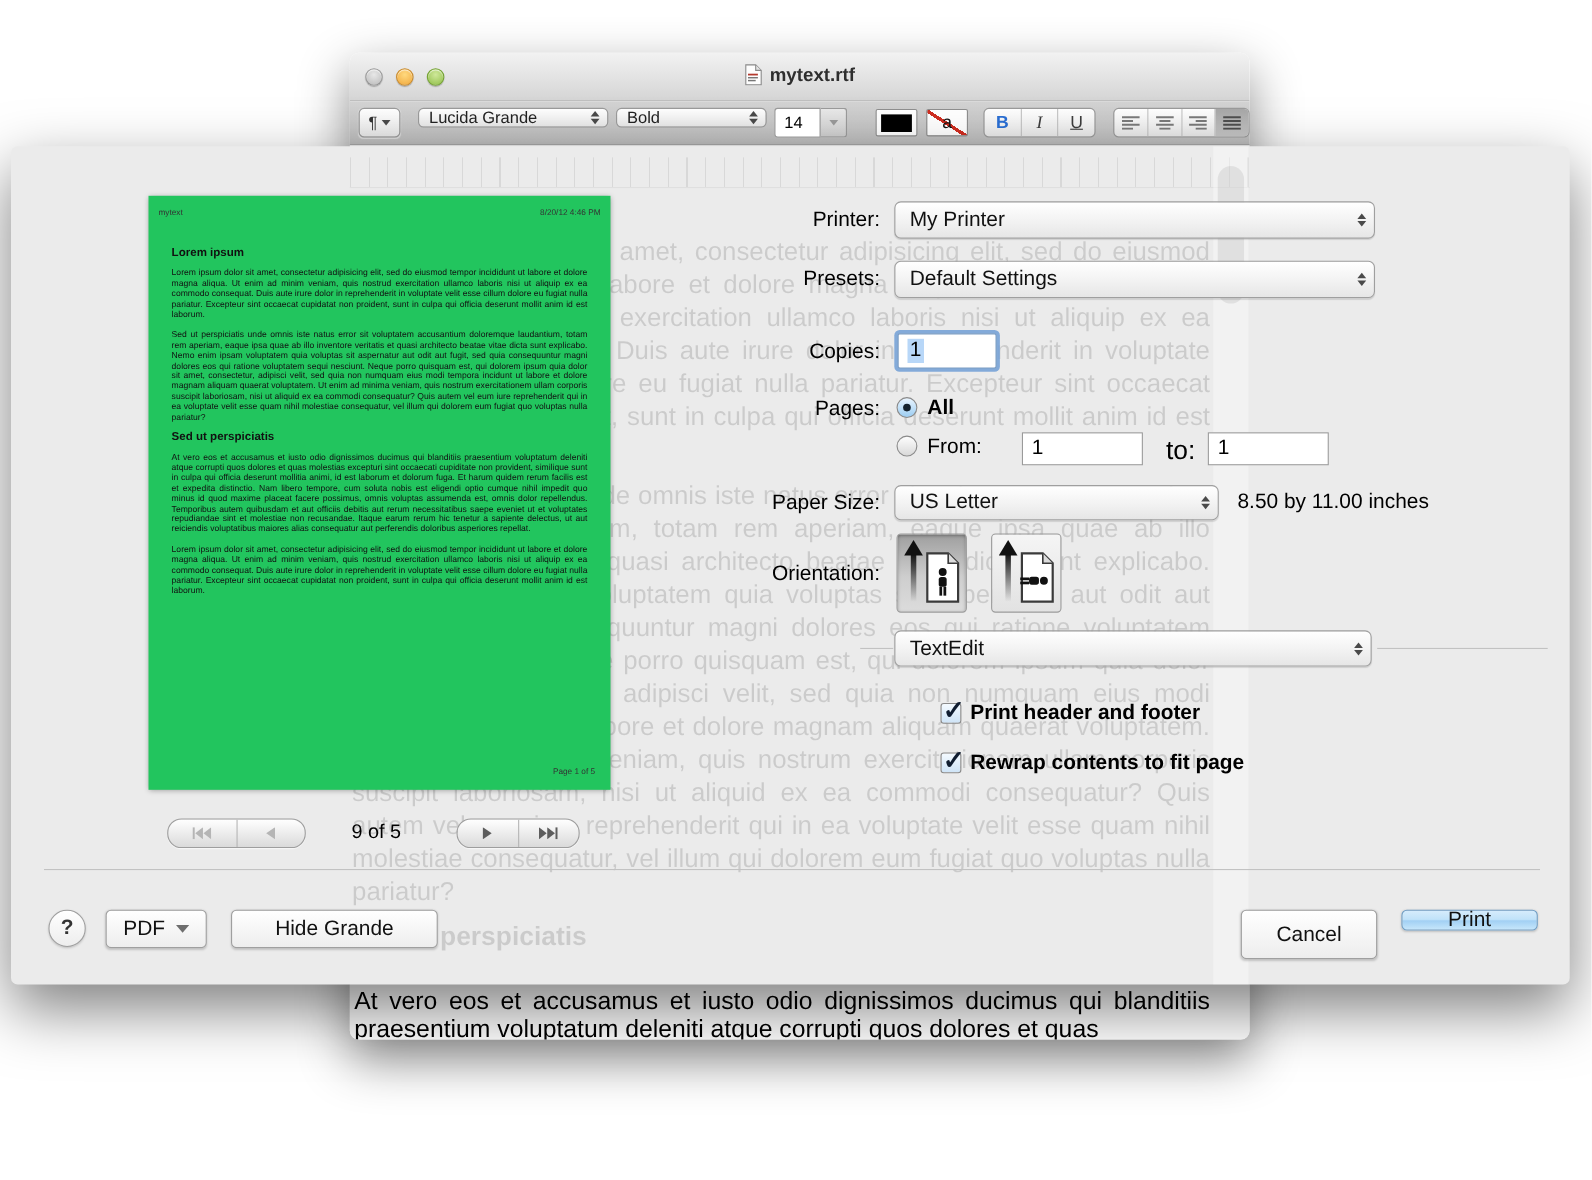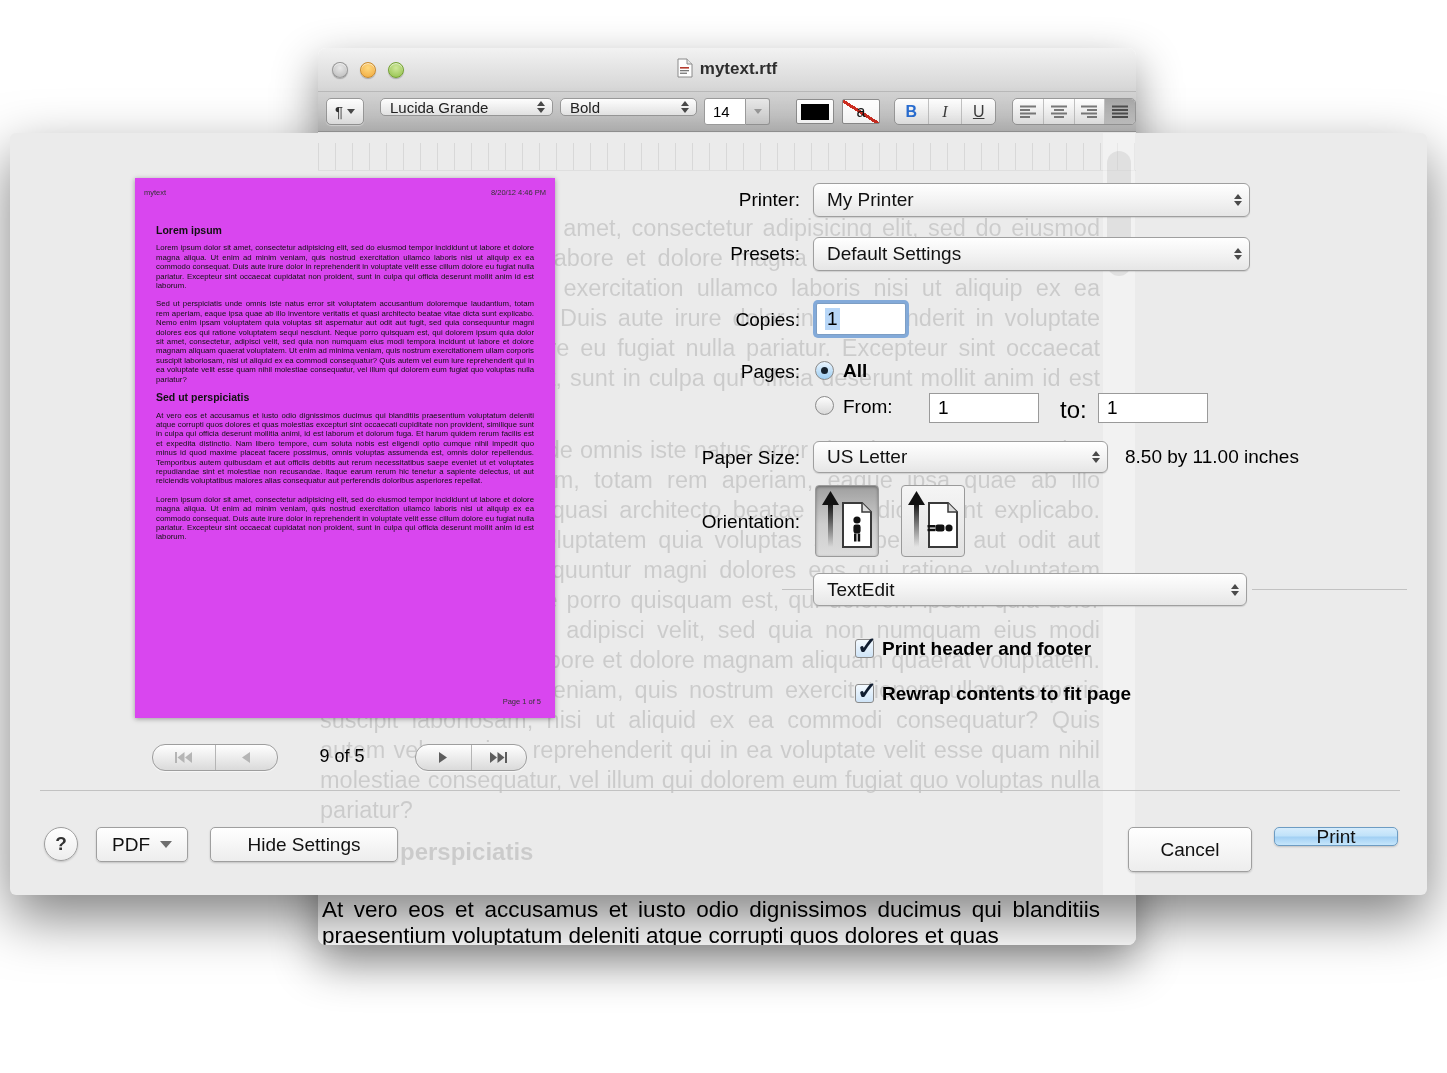--- a/index.html
+++ b/index.html
@@ -61,21 +61,21 @@
   .orient-btn.sel{background:linear-gradient(#9f9f9f,#cecece 55%,#dcdcdc);box-shadow:inset 0 1px 3px rgba(0,0,0,.35);}
   .hline{height:1px;background:#c2c2c2;z-index:3;}
 
   .btn{background:linear-gradient(#ffffff,#ededed);border:1px solid #9f9f9f;border-radius:5px;
     box-shadow:0 1px 2px rgba(0,0,0,.18);font-size:19px;color:#111;display:flex;align-items:center;justify-content:center;z-index:4;}
   .btn-blue{background:linear-gradient(#d6ecfc,#c0e2f9 46%,#a2d0f4 54%,#c6e6fb);border-color:#6d9cc3;}
   .helpbtn{width:34px;height:34px;border-radius:50%;font-size:19px;font-weight:bold;color:#333;}
   .pdf-tri{width:0;height:0;border-left:6px solid transparent;border-right:6px solid transparent;border-top:7px solid #6e6e6e;margin-left:10px;}
 
   
-  .pv-page{left:125px;top:45px;width:420px;height:540px;background:#d946ef;box-shadow:0 1px 5px rgba(0,0,0,.35);z-index:4;}
+  .pv-page{left:125px;top:45px;width:420px;height:540px;background:#22c55e;box-shadow:0 1px 5px rgba(0,0,0,.35);z-index:4;}
   .pv-hdr{font-size:7.5px;color:#333;}
   .pv-body{position:absolute;left:21px;right:21px;top:48px;font-size:7.8px;line-height:9.4px;text-align:justify;color:#111;}
   .pv-body h4{font-size:10.5px;margin:0 0 8px 0;}
   .pv-body p{margin:0 0 9px 0;}
   .pv-foot{position:absolute;right:14px;bottom:12px;font-size:7.5px;color:#333;}
   .navseg{height:27px;border:1px solid #9e9e9e;border-radius:13px;background:linear-gradient(#fff,#dadada);
     display:flex;overflow:hidden;z-index:4;box-shadow:0 1px 1px rgba(255,255,255,.6);}
   .navseg>div{display:flex;align-items:center;justify-content:center;border-right:1px solid #b5b5b5;}
   .navseg>div:last-child{border-right:none;}
   .nav-dis{color:#b5b5b5;}
@@ -363,21 +363,21 @@
     <div class="abs hline" style="left:30px;top:657px;width:1360px;"></div>
 
     <div class="abs btn helpbtn" style="left:34px;top:694px;">
       <span>?</span>
     </div>
     <div class="abs btn" style="left:86px;top:694px;width:92px;height:35px;">
       <span>PDF</span>
       <span class="pdf-tri"></span>
     </div>
     <div class="abs btn" style="left:200px;top:694px;width:188px;height:35px;">
-      <span>Hide Settings</span>
+      <span>Hide Grande</span>
     </div>
     <div class="abs btn" style="left:1118px;top:694px;width:124px;height:45px;">
       <span>Cancel</span>
     </div>
     <div class="abs btn btn-blue" style="left:1264px;top:694px;width:124px;height:19px;">
       <span>Print</span>
     </div>
   </div>
 
 </div>

